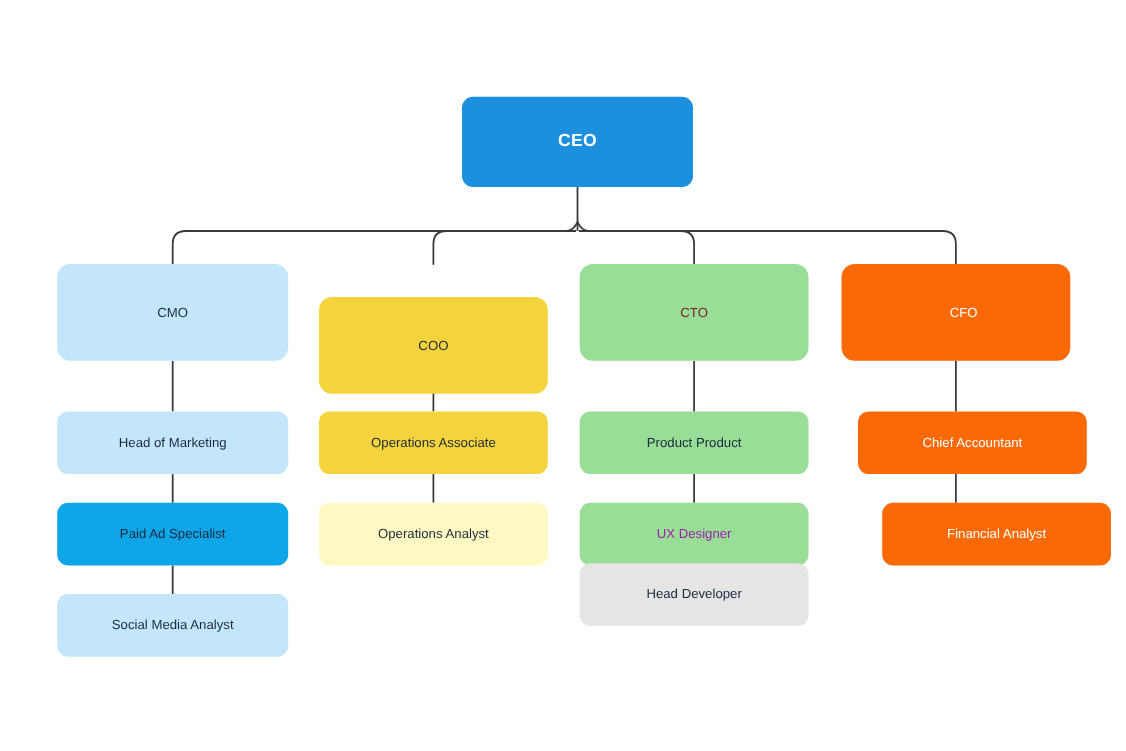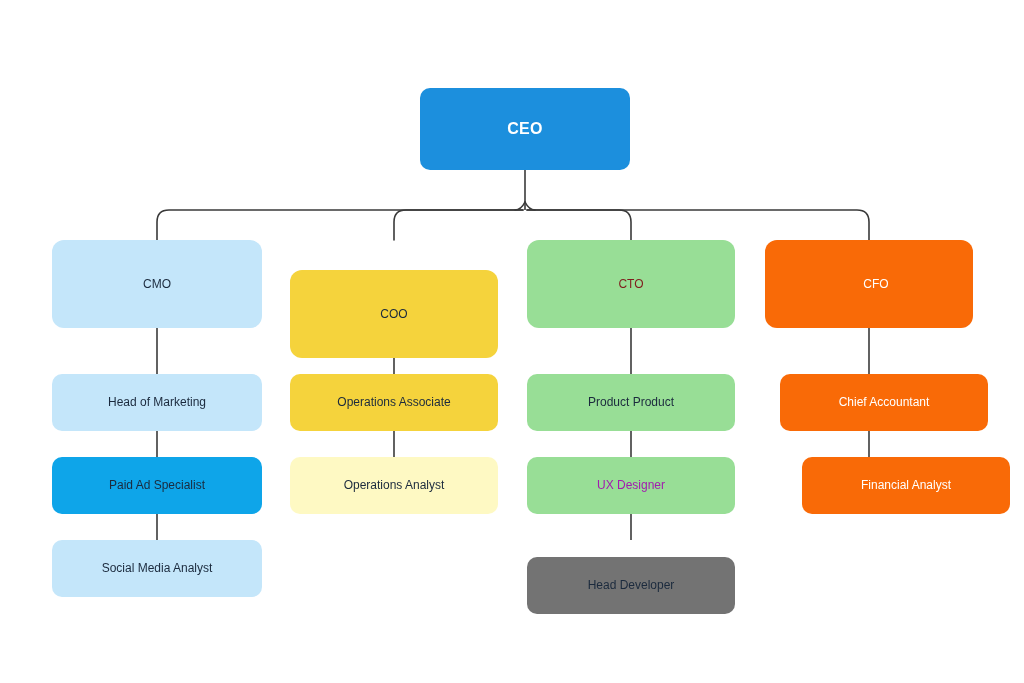--- a/index.html
+++ b/index.html
@@ -84,19 +84,19 @@
       <div class="node node-head" style="left: 52px; top: 240px; width: 210px; height: 88px; background: rgb(196, 230, 250); color: rgb(27, 42, 61);">CMO</div>
       <div class="node node-leaf" style="left: 52px; top: 374px; width: 210px; height: 57px; background: rgb(196, 230, 250); color: rgb(27, 42, 61);">Head of Marketing</div>
       <div class="node node-leaf" style="left: 52px; top: 457px; width: 210px; height: 57px; background: #0ea5e9; color: rgb(27, 42, 61);">Paid Ad Specialist</div>
       <div class="node node-leaf" style="left: 52px; top: 540px; width: 210px; height: 57px; background: rgb(196, 230, 250); color: rgb(27, 42, 61); text-align: right;">Social Media Analyst</div>
       <div class="node node-head" style="left: 290px; top: 240px; width: 208px; height: 88px; background: rgb(245, 211, 60); color: rgb(27, 42, 61); margin-top: 30px;">COO</div>
       <div class="node node-leaf" style="left: 290px; top: 374px; width: 208px; height: 57px; background: rgb(245, 211, 60); color: rgb(27, 42, 61);">Operations Associate</div>
       <div class="node node-leaf" style="left: 290px; top: 457px; width: 208px; height: 57px; background: #fef9c3; color: rgb(27, 42, 61);">Operations Analyst</div>
       <div class="node node-head" style="left: 527px; top: 240px; width: 208px; height: 88px; background: rgb(152, 222, 150); color: #7f1d1d;">CTO</div>
       <div class="node node-leaf" style="left: 527px; top: 374px; width: 208px; height: 57px; background: rgb(152, 222, 150); color: rgb(27, 42, 61);">Product Product</div>
       <div class="node node-leaf" style="left: 527px; top: 457px; width: 208px; height: 57px; background: rgb(152, 222, 150); color: #a21caf;">UX Designer</div>
-      <div class="node node-leaf" style="left: 527px; top: 557px; width: 208px; height: 57px; background: #737373; color: rgb(27, 42, 61);">Head Developer</div>
+      <div class="node node-leaf" style="left: 527px; top: 512px; width: 208px; height: 57px; background: #e5e5e5; color: rgb(27, 42, 61);">Head Developer</div>
       <div class="node node-head" style="left: 765px; top: 240px; width: 208px; height: 88px; background: rgb(249, 106, 7); color: rgb(255, 255, 255); padding-left: 22px;">CFO</div>
       <div class="node node-leaf" style="left: 765px; top: 374px; width: 208px; height: 57px; background: rgb(249, 106, 7); color: rgb(255, 255, 255); margin-left: 15px;">Chief Accountant</div>
       <div class="node node-leaf" style="left: 765px; top: 457px; width: 208px; height: 57px; background: rgb(249, 106, 7); color: rgb(255, 255, 255); margin-left: 37px;">Financial Analyst</div>
     </div>
 
 </div>
 
 </body></html>

